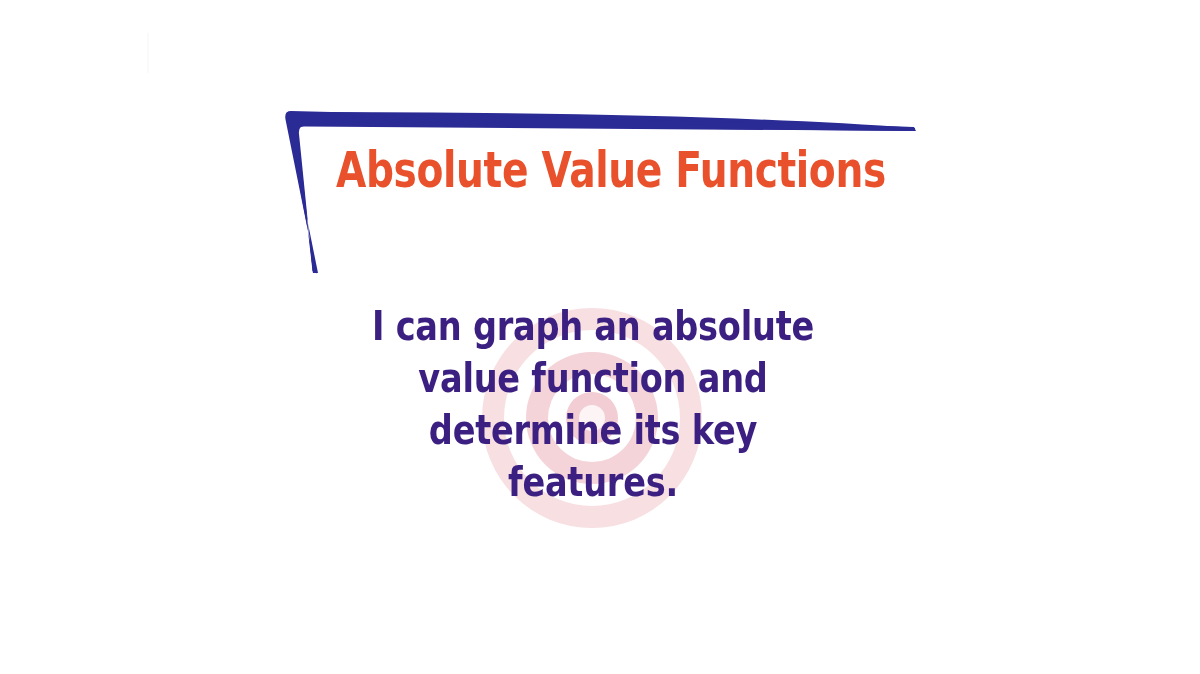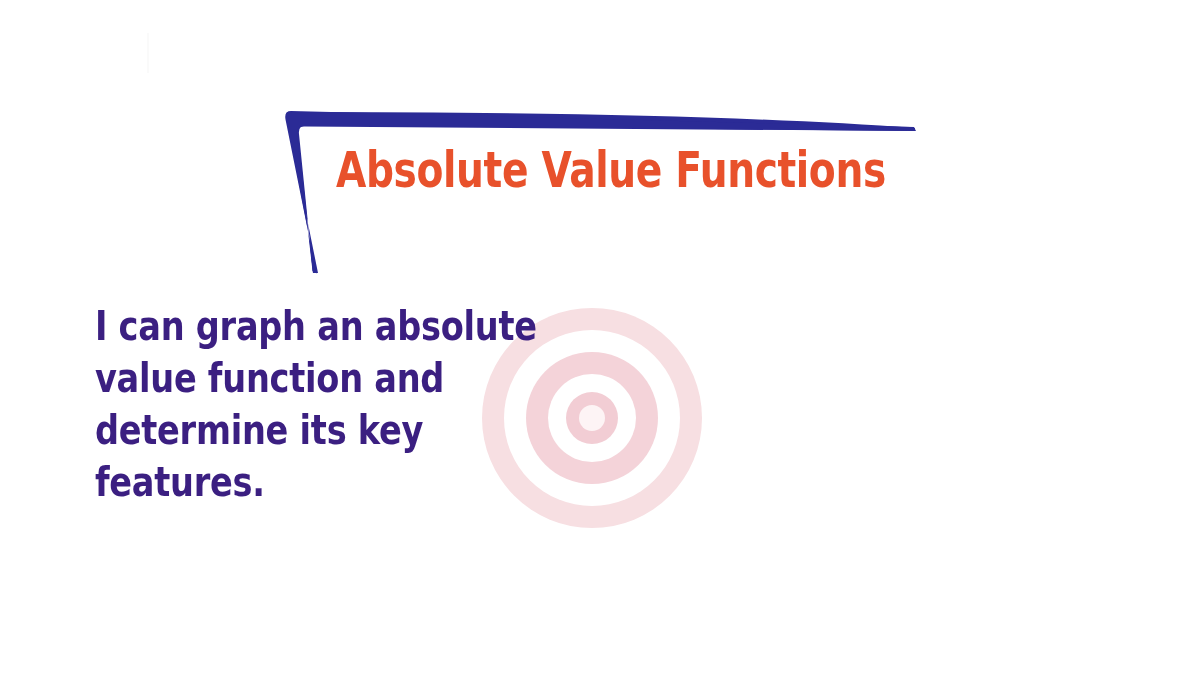--- a/index.html
+++ b/index.html
@@ -74,21 +74,21 @@
   .ring-4 { left: 66px; top: 66px; width:  88px; height:  88px; background: #ffffff; }
   .ring-5 { left: 84px; top: 84px; width:  52px; height:  52px; background: #f2cdd4; }
   .ring-6 { left: 97px; top: 97px; width:  26px; height:  26px; background: #fdf4f5; }
 
   
   .objective {
     position: absolute;
     left: 0px;
     top: 300px;
     width: 1186px;
-    text-align: left;
+    text-align: center;
     font-family: "DejaVu Sans", "Liberation Sans", sans-serif;
     font-size: 40px;
     font-weight: bold;
     line-height: 52px;
     letter-spacing: -0.3px;
     color: #3b1f81;
   }
   .objective .obj-line {
     display: block;
     transform: scaleX(0.84);

